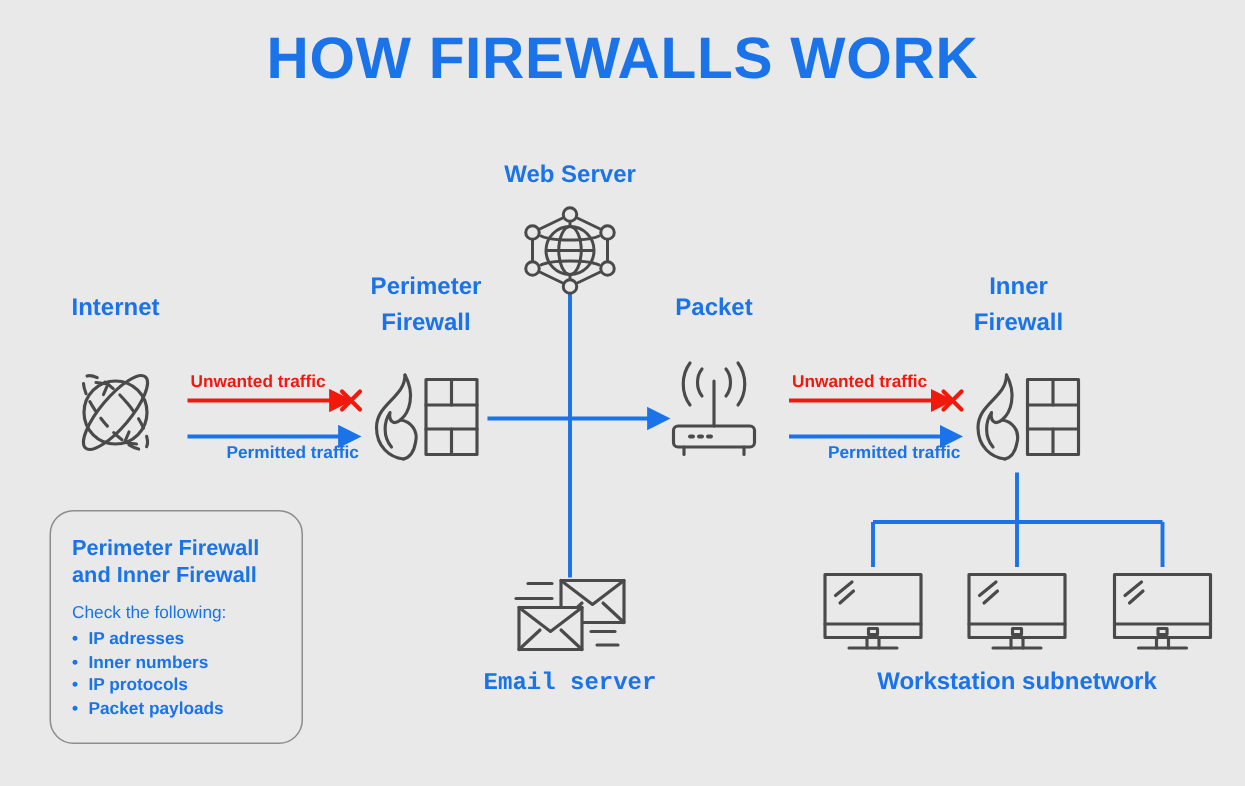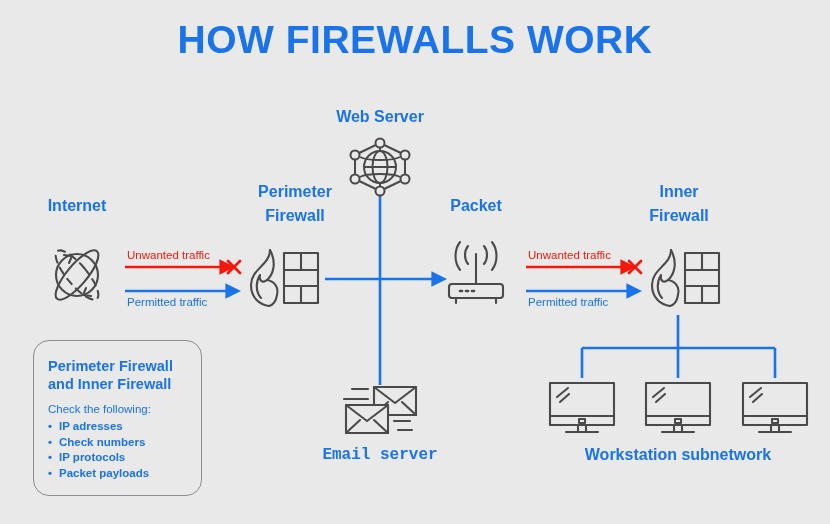--- a/index.html
+++ b/index.html
@@ -37,26 +37,26 @@
   .node-label {
     color: #1a73e8;
     font-weight: bold;
     font-size: 16px;
     line-height: 24px;
     text-align: center;
     white-space: pre-line;
   }
   .traffic-label {
     font-size: 11.5px;
-    font-weight: normal;
+    font-weight: bold;
     line-height: 14px;
     white-space: nowrap;
   }
   .t-red { color: #f2190c; }
-  .t-blue { color: #1a73e8; }
+  .t-blue { color: #1a73e8; margin-left: 24px; }
 
   
   #legend-box {
     left: 33px; top: 340px;
     width: 169px; height: 156px;
     border: 1.6px solid #8d8d8d;
     border-radius: 16px;
     box-sizing: border-box;
     background: transparent;
   }
@@ -140,21 +140,21 @@
   <svg class="abs" style="left:40px; top:238px;" width="74" height="74" viewBox="0 0 74 74">
     <g fill="none" stroke="#4a4a4a" stroke-width="2.1" stroke-linecap="round">
       <circle cx="37" cy="37" r="21"></circle>
       <ellipse cx="37" cy="37" rx="10" ry="31" transform="rotate(40 37 37)"></ellipse>
       <ellipse cx="37" cy="37" rx="10" ry="31" transform="rotate(-40 37 37)" stroke-dasharray="7 6"></ellipse>
       <path d="M24 17 l8 1 -3 7" stroke-linejoin="round"></path>
       <path d="M51 58 l-8 -1 3 -7" stroke-linejoin="round"></path>
     </g>
   </svg>
 
-  <div class="abs node-label" style="left:224px; top:180px; width:142px;">Perimeter
+  <div class="abs node-label" style="left:213px; top:180px; width:142px;">Perimeter
 Firewall</div>
   <svg class="abs" style="left:243px; top:247px;" width="78" height="62" viewBox="0 0 78 62">
     <g fill="none" stroke="#4a4a4a" stroke-width="2.1" stroke-linejoin="round" stroke-linecap="round">
       <path d="M27 3 C27 18 8 22 8 38 C8 51 17 58 26 59"></path>
       <path d="M27 3 C34 16 30 28 24 33 C19 37 16 33 17 28 C13 34 12 44 18 51"></path>
       <path d="M24 33 C31 34 36 40 34 48 C33 54 30 58 26 59"></path>
       <rect x="41" y="6" width="34" height="50"></rect>
       <line x1="41" y1="23" x2="75" y2="23"></line>
       <line x1="41" y1="39" x2="75" y2="39"></line>
       <line x1="58" y1="6" x2="58" y2="23"></line>
@@ -276,18 +276,18 @@
     </g>
   </svg>
   <div class="abs node-label" style="left:528px; top:443px; width:300px;">Workstation subnetwork</div>
 
   <div class="abs" id="legend-box"></div>
   <div class="abs" id="legend-title">Perimeter Firewall
 and Inner Firewall</div>
   <div class="abs" id="legend-sub">Check the following:</div>
   <ul class="abs" id="legend-list">
     <li>IP adresses</li>
-    <li>Check numbers</li>
+    <li>Inner numbers</li>
     <li>IP protocols</li>
     <li>Packet payloads</li>
   </ul>
 
 </div>
 
 </body></html>

